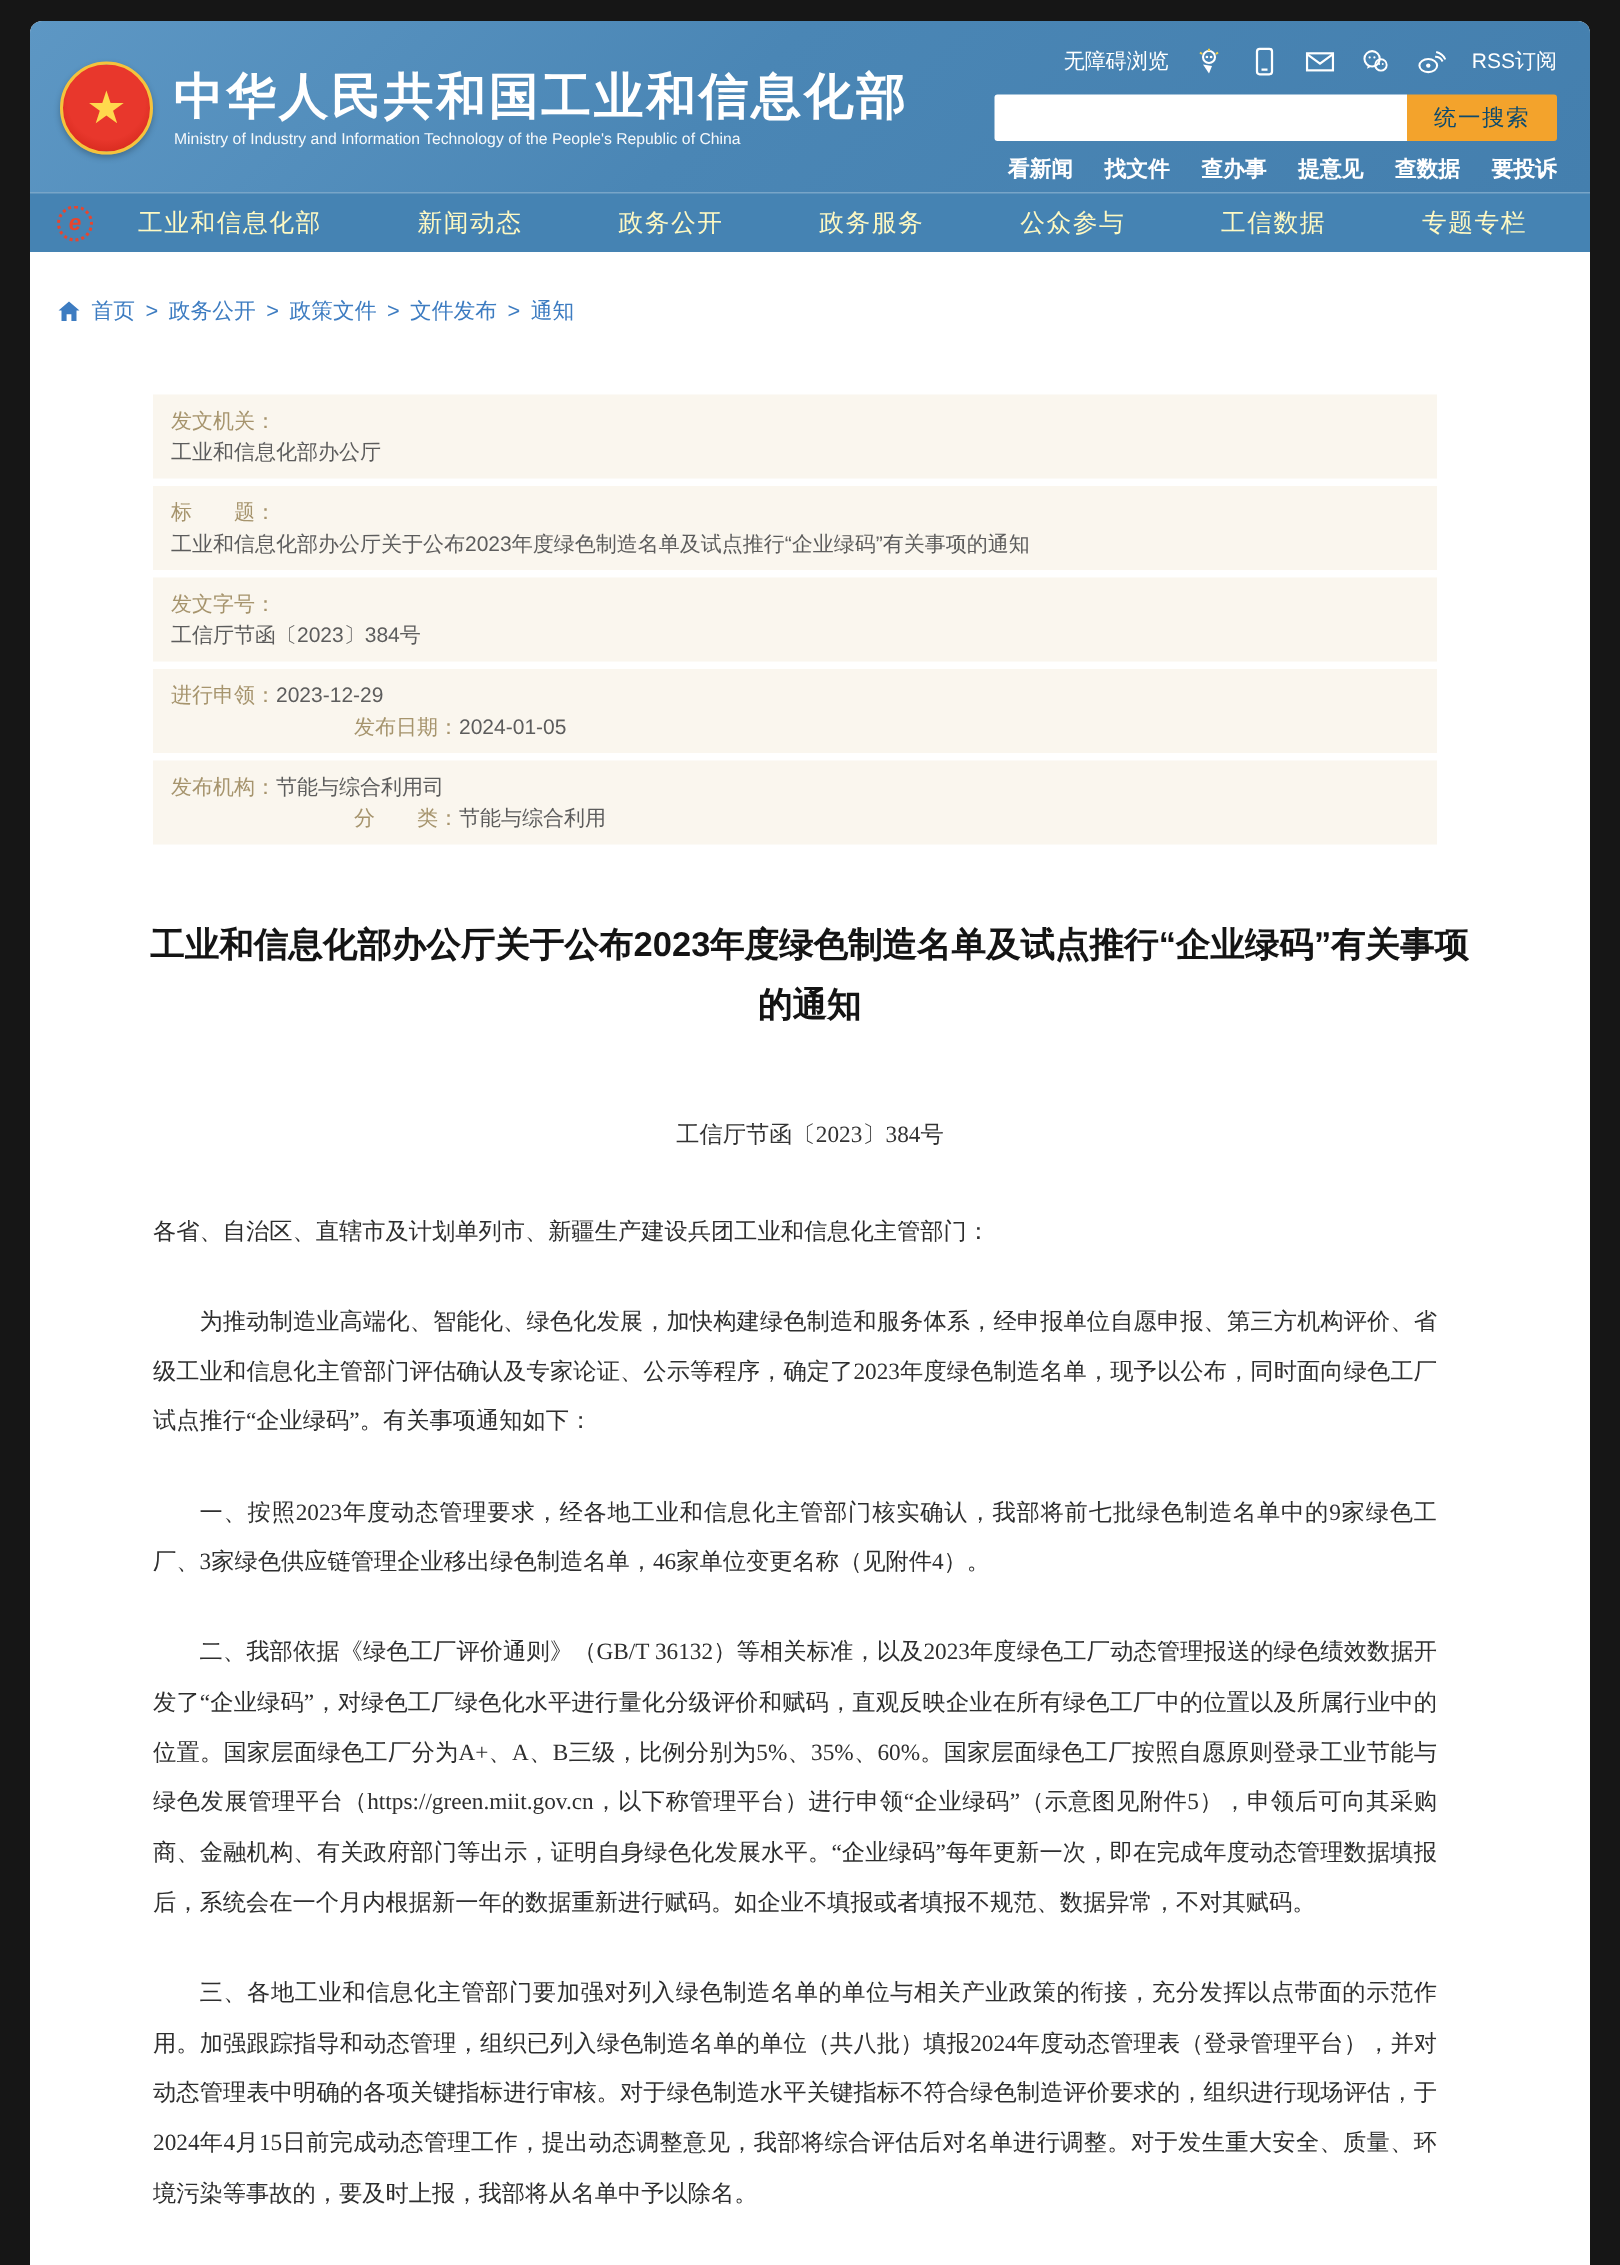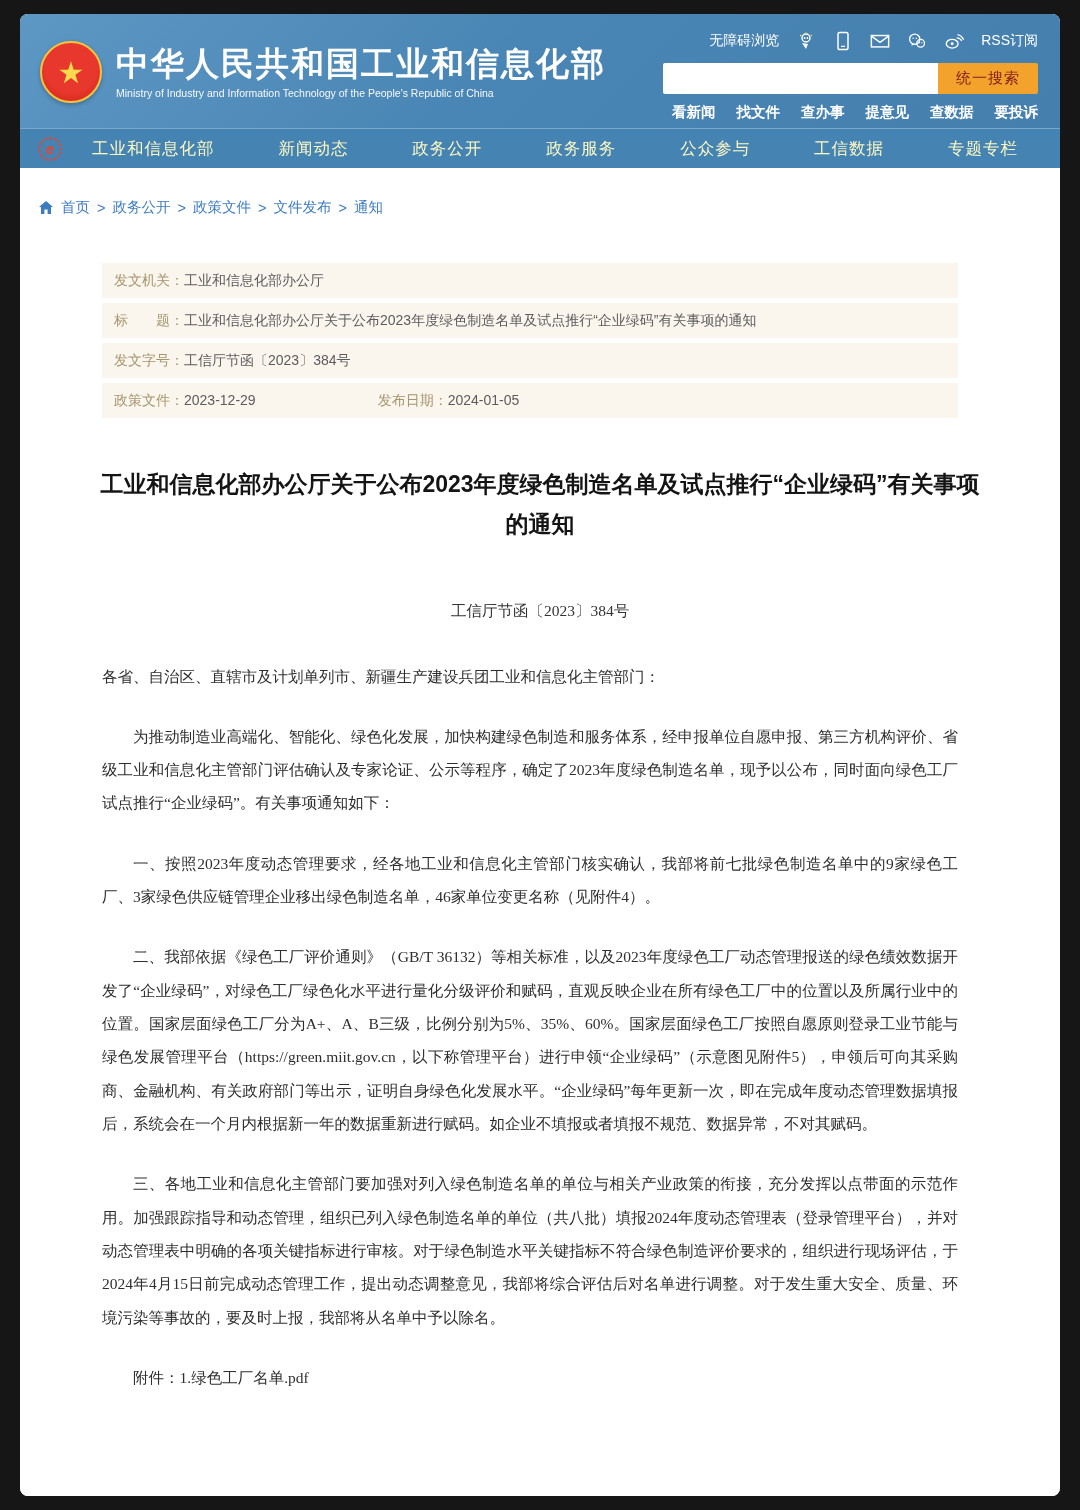--- a/index.html
+++ b/index.html
@@ -40,21 +40,21 @@
   .uicon { display: inline-flex; width: 20px; height: 20px; align-items: center; justify-content: center; cursor: pointer; }
   .uicon svg { display: block; }
 
   .search-row { display: flex; margin-top: 9px; }
   .search-input {
     width: 275px; height: 31px; border: none; background: #fff;
     padding: 0 10px; font-size: 14px; outline: none; border-radius: 2px 0 0 2px;
   }
   .search-btn {
     height: 31px; padding: 0 18px; border: none; cursor: pointer;
-    background: #f3a32c; color: #7f1d1d; font-size: 15px; letter-spacing: 1px;
+    background: #f3a32c; color: #0c4a6e; font-size: 15px; letter-spacing: 1px;
     border-radius: 0 2px 2px 0; font-family: inherit;
   }
   .quick-links { display: flex; gap: 21px; margin-top: 9px; color: #fff; font-size: 14.5px; }
   .quick-links span { cursor: pointer; font-weight: bold; }
 
   
   .main-nav {
     height: 40px; background: #4583b3;
     border-top: 1px solid rgba(255,255,255,.28);
     display: flex; align-items: center; padding: 0 28px 0 18px;
@@ -76,21 +76,21 @@
     display: flex; align-items: center; gap: 7px;
     padding: 30px 0 0 18px; font-size: 14.5px; color: #3d7cc1;
   }
   .breadcrumb .crumb { cursor: pointer; }
   .breadcrumb .sep { color: #3d7cc1; }
   .home-icon { display: inline-flex; cursor: pointer; }
 
   .meta-block { width: 856px; margin: 46px auto 0 82px; }
   .meta-row {
     background: #faf6ee; margin-bottom: 5px; padding: 7px 12px;
-    font-size: 14px; display: flex; line-height: 1.5;
+    font-size: 14px; display: flex; line-height: 1.5; flex-direction: column;
   }
   .meta-label { color: #a6946d; white-space: pre; flex: 0 0 auto; }
   .meta-value { color: #5c5c5c; }
   .meta-pair { display: flex; }
   .meta-pair.second { margin-left: 122px; }
 
   .doc-title {
     width: 880px; margin: 46px auto 0; text-align: center;
     font-size: 23px; font-weight: bold; color: #141414; line-height: 1.75;
     font-family: "Liberation Sans", sans-serif;
@@ -222,26 +222,36 @@
       <div class="meta-row">
         <span class="meta-label">标　　题：</span>
         <span class="meta-value">工业和信息化部办公厅关于公布2023年度绿色制造名单及试点推行“企业绿码”有关事项的通知</span>
       </div>
       <div class="meta-row">
         <span class="meta-label">发文字号：</span>
         <span class="meta-value">工信厅节函〔2023〕384号</span>
       </div>
       <div class="meta-row">
         <span class="meta-pair">
-          <span class="meta-label">政策文件：</span>
+          <span class="meta-label">进行申领：</span>
           <span class="meta-value">2023-12-29</span>
         </span>
         <span class="meta-pair second">
           <span class="meta-label">发布日期：</span>
           <span class="meta-value">2024-01-05</span>
+        </span>
+      </div>
+      <div class="meta-row">
+        <span class="meta-pair">
+          <span class="meta-label">发布机构：</span>
+          <span class="meta-value">节能与综合利用司</span>
+        </span>
+        <span class="meta-pair second">
+          <span class="meta-label">分　　类：</span>
+          <span class="meta-value">节能与综合利用</span>
         </span>
       </div>
     </div>
 
     <h1 class="doc-title">工业和信息化部办公厅关于公布2023年度绿色制造名单及试点推行“企业绿码”有关事项的通知</h1>
     <div class="doc-number">工信厅节函〔2023〕384号</div>
 
     <div class="doc-body">
       <p>各省、自治区、直辖市及计划单列市、新疆生产建设兵团工业和信息化主管部门：</p>
       <p class="indent">为推动制造业高端化、智能化、绿色化发展，加快构建绿色制造和服务体系，经申报单位自愿申报、第三方机构评价、省级工业和信息化主管部门评估确认及专家论证、公示等程序，确定了2023年度绿色制造名单，现予以公布，同时面向绿色工厂试点推行“企业绿码”。有关事项通知如下：</p>

